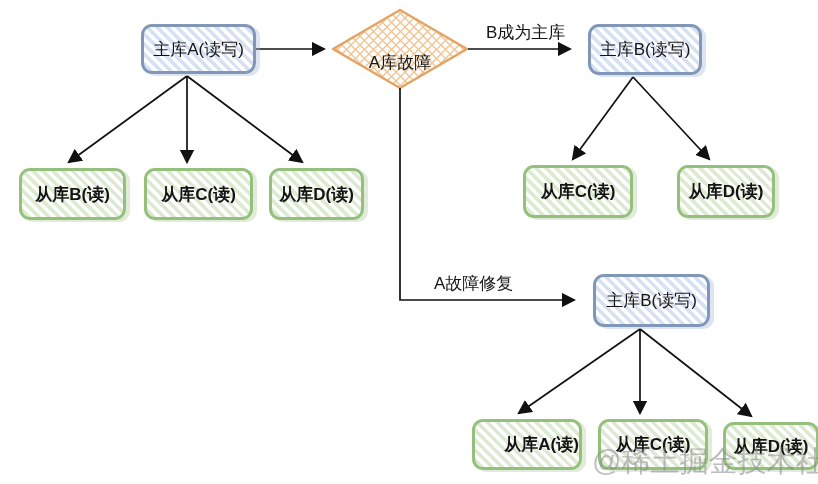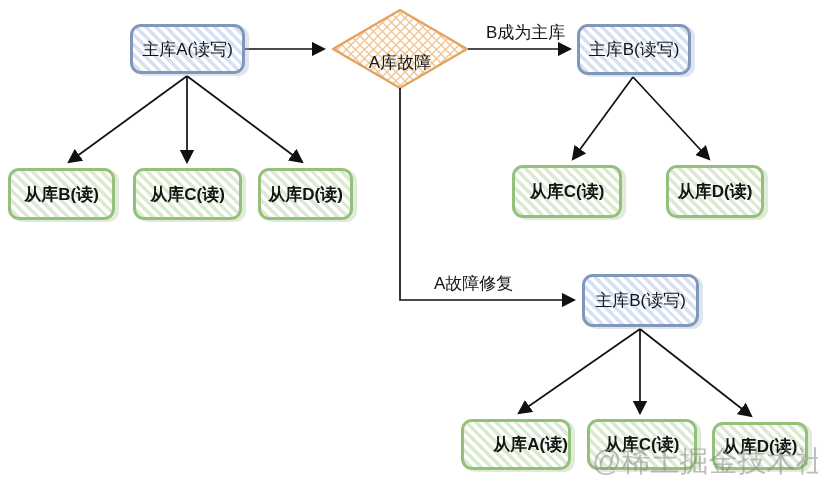--- a/index.html
+++ b/index.html
@@ -25,20 +25,21 @@
     position: absolute;
     display: flex;
     align-items: center;
     justify-content: center;
     border-radius: 11px;
     font-size: 17px;
     color: #141414;
     white-space: nowrap;
     z-index: 2;
     box-sizing: border-box;
+    margin-left: 11px;
   }
   .node.master {
     border: 3px solid #8197b8;
     background: repeating-linear-gradient(45deg, #ffffff 0 3.5px, #d6e1f4 3.5px 7px);
     box-shadow: 4px 2px 0 rgba(160, 180, 215, 0.35);
   }
   .node.slave {
     border: 3px solid #94c07c;
     background: repeating-linear-gradient(45deg, #ffffff 0 3.5px, #dcead1 3.5px 7px);
     box-shadow: 4px 2px 0 rgba(165, 200, 145, 0.35);

